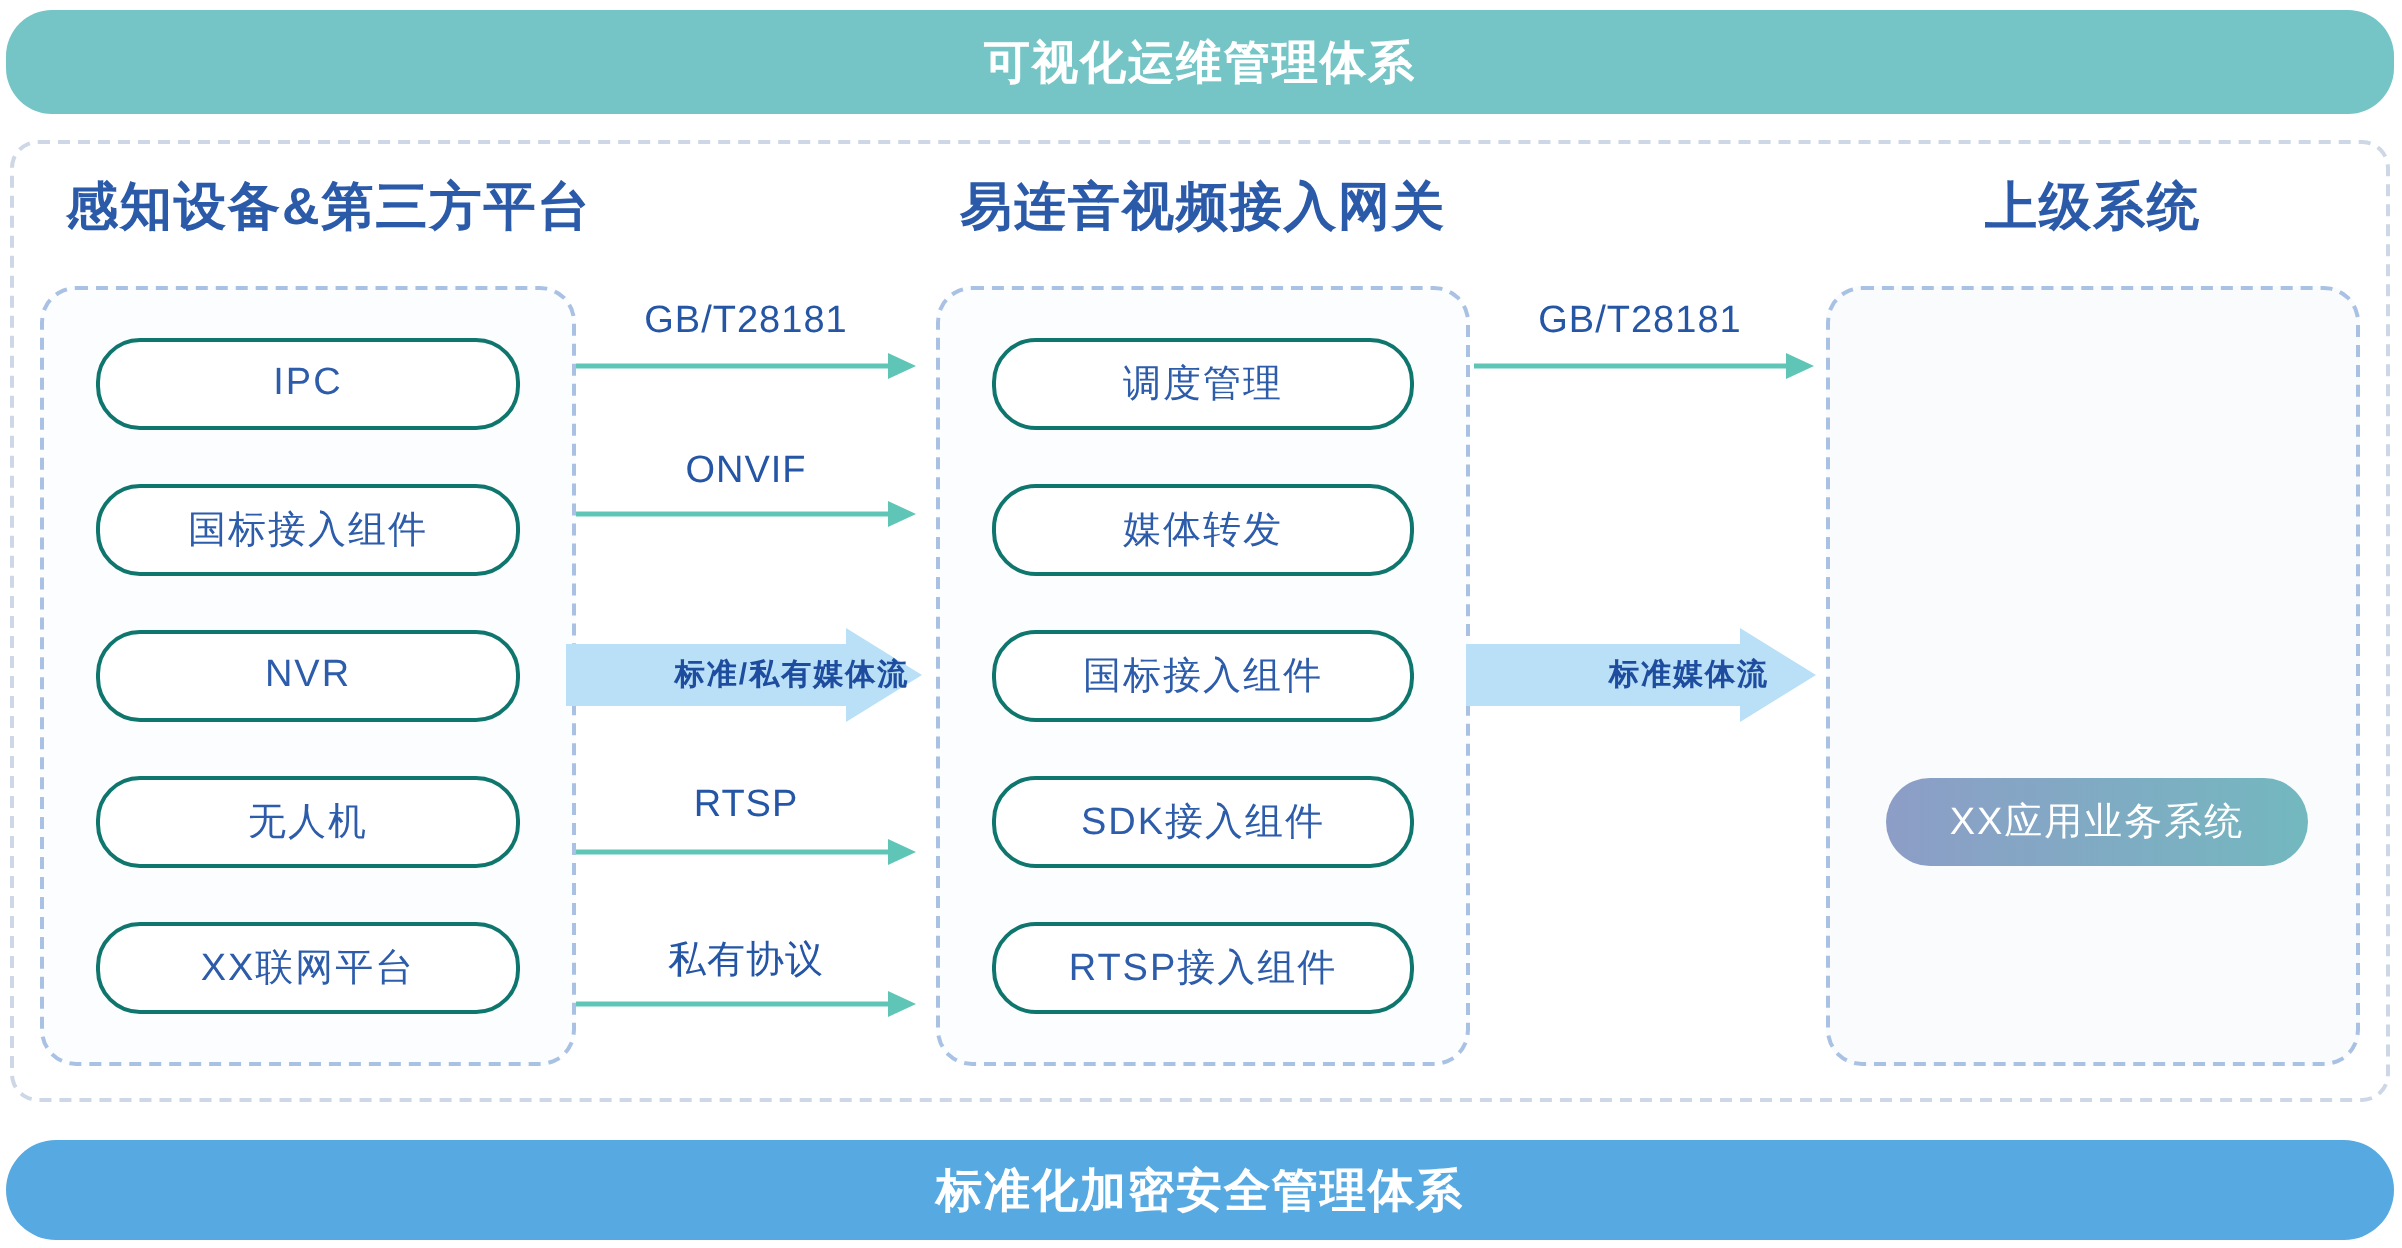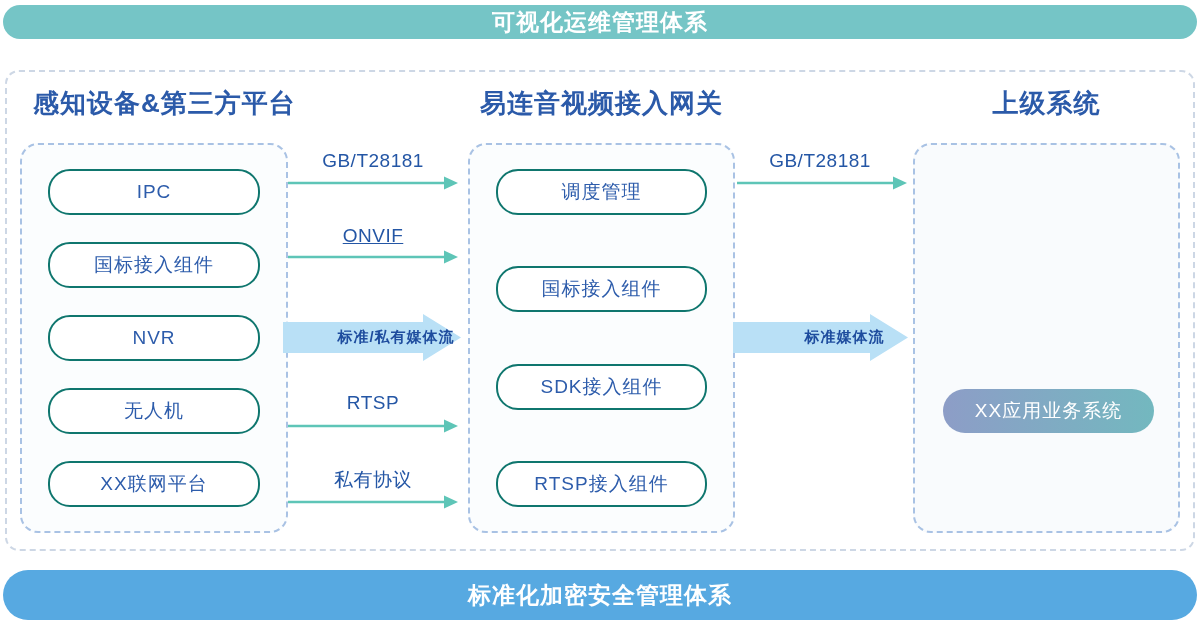--- a/index.html
+++ b/index.html
@@ -2,21 +2,21 @@
 <html><head>
 <meta charset="utf-8">
 <style>
   html,body{margin:0;padding:0;background:#ffffff;}
   body{font-family:"Liberation Sans","DejaVu Sans",sans-serif;}
   .canvas{position:relative;width:1201px;height:624px;background:#ffffff;overflow:hidden;}
 
   
   .banner{position:absolute;left:3px;width:1194px;display:flex;align-items:center;justify-content:center;
           color:#ffffff;font-size:23px;font-weight:600;letter-spacing:1px;}
-  .banner.top{top:5px;height:34px;border-radius:23px;background:#75c5c6;}
+  .banner.top{top:5px;height:52px;border-radius:23px;background:#75c5c6;}
   .banner.bottom{top:570px;height:50px;border-radius:25px;background:#57a9e1;}
 
   
   .panel{position:absolute;left:5px;top:70px;width:1186px;height:477px;background:#ffffff;
          border:2px dashed #cdd7e5;border-radius:14px;}
 
   
   .col-title{position:absolute;top:86px;font-size:26px;font-weight:700;color:#2b5aa9;letter-spacing:1px;}
   .col-title.left{left:33px;}
   .col-title.mid{left:468px;width:267px;text-align:center;}
@@ -67,36 +67,37 @@
   <div class="group devices">
     <div class="pill">IPC</div>
     <div class="pill">国标接入组件</div>
     <div class="pill">NVR</div>
     <div class="pill">无人机</div>
     <div class="pill">XX联网平台</div>
   </div>
 
   <div class="group gateway">
     <div class="pill">调度管理</div>
+    <div class="pill">媒体转发</div>
     <div class="pill">国标接入组件</div>
     <div class="pill">SDK接入组件</div>
     <div class="pill">RTSP接入组件</div>
   </div>
 
   <div class="group upper">
     <div class="grad-pill p2">XX应用业务系统</div>
   </div>
 
   <div class="flow-label" style="left:288px;top:150px;width:170px;">GB/T28181</div>
   <svg class="arrow-svg" style="left:288px;top:175px;" width="170" height="16">
     <line x1="0" y1="8" x2="157" y2="8" stroke="#5ec5b7" stroke-width="2.5"></line>
     <polygon points="156,1.5 170,8 156,14.5" fill="#5ec5b7"></polygon>
   </svg>
 
-  <div class="flow-label" style="left:288px;top:225px;width:170px;text-decoration:underline;">ONVIF</div>
+  <div class="flow-label" style="left:288px;top:225px;width:170px;">ONVIF</div>
   <svg class="arrow-svg" style="left:288px;top:249px;" width="170" height="16">
     <line x1="0" y1="8" x2="157" y2="8" stroke="#5ec5b7" stroke-width="2.5"></line>
     <polygon points="156,1.5 170,8 156,14.5" fill="#5ec5b7"></polygon>
   </svg>
 
   <svg class="arrow-svg" style="left:283px;top:314px;" width="178" height="47">
     <polygon points="0,8 140,8 140,0 178,23.5 140,47 140,39 0,39" fill="#b9e0f6"></polygon>
   </svg>
   <div class="wide-label" style="left:283px;top:328px;width:140px;">标准/私有媒体流</div>
 

